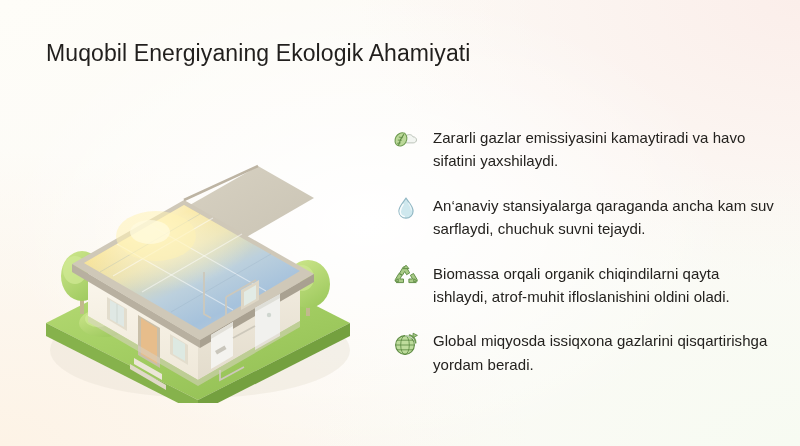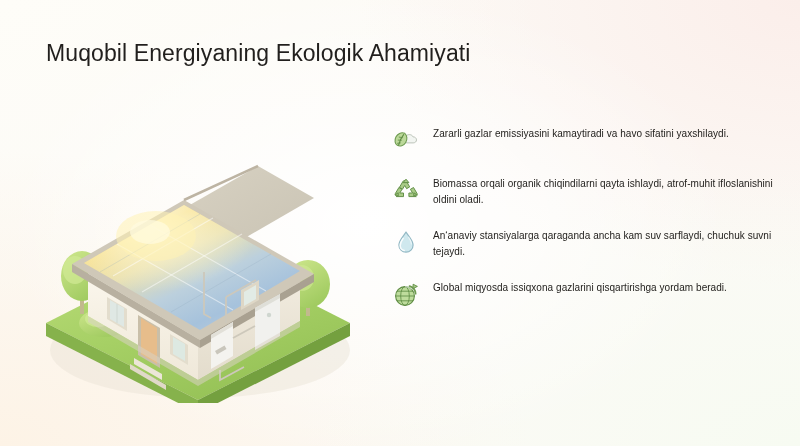--- a/index.html
+++ b/index.html
@@ -82,21 +82,21 @@
   }
   .bullet:last-child { margin-bottom: 0; }
   .bullet-icon {
     flex: 0 0 auto;
     width: 28px;
     height: 28px;
     margin-top: 1px;
   }
   .bullet-icon svg { display: block; width: 28px; height: 28px; }
   .bullet-text {
-    font-size: 10px;
+    font-size: 15px;
     line-height: 1.56;
     color: #24221f;
     letter-spacing: 0.05px;
   }
 </style>
 </head>
 <body>
 
 <div id="slide">
 
@@ -272,20 +272,31 @@
     <div class="bullet">
       <span class="bullet-icon">
         <svg viewBox="0 0 28 28" xmlns="http://www.w3.org/2000/svg">
           <path d="M14.5 8.5c2.2-1.6 5.6-1 6.6 1.4 1.9-.1 3.4 1.3 3.4 3 0 1.7-1.4 3-3.2 3h-6.2c-1.8 0-3.2-1.3-3.2-3 0-1.9 1.5-3.3 2.6-4.4z" fill="#f2f5f1" stroke="#b6bdb2" stroke-width="0.9"></path>
           <path d="M12.8 6.3c2.4 2.1 2.8 6.3.8 9.4-2 3.1-5.6 4.1-8.3 2.6-2.4-1.4-3-5.2-1.4-8.3 1.5-3 5.3-5.4 8.9-3.7z" fill="#bcd99a" stroke="#6f9c52" stroke-width="1.1"></path>
           <path d="M11.6 7.6C9.4 10.4 7.6 13.9 6.6 18.2" stroke="#5f8c44" stroke-width="1.1" fill="none" stroke-linecap="round"></path>
           <path d="M10.3 10.6 7.2 10.1M9.4 13.2 6.2 13.1M8.3 15.9 5.6 16.3" stroke="#5f8c44" stroke-width="0.85" fill="none" stroke-linecap="round"></path>
         </svg>
       </span>
       <span class="bullet-text">Zararli gazlar emissiyasini kamaytiradi va havo sifatini yaxshilaydi.</span>
+    </div>
+
+    <div class="bullet">
+      <span class="bullet-icon">
+        <svg viewBox="0 0 28 28" xmlns="http://www.w3.org/2000/svg">
+          <path d="M14 3.2c3.6 5 7.1 8.6 7.1 12.7 0 4.1-3.2 7.2-7.1 7.2s-7.1-3.1-7.1-7.2C6.9 11.8 10.4 8.2 14 3.2z" fill="#cfe8ee" stroke="#92b8c4" stroke-width="1.15"></path>
+          <path d="M11.2 9.4c-2.1 3-3 5.1-3 7 0 2.6 1.8 4.6 4 5.1" stroke="#ffffff" stroke-width="1.5" fill="none" stroke-linecap="round" opacity="0.85"></path>
+          <path d="M16.6 8.1c1.9 2.8 2.8 4.9 2.8 6.9" stroke="#ffffff" stroke-width="1.1" fill="none" stroke-linecap="round" opacity="0.6"></path>
+        </svg>
+      </span>
+      <span class="bullet-text">An‘anaviy stansiyalarga qaraganda ancha kam suv sarflaydi, chuchuk suvni tejaydi.</span>
     </div>
 
     <div class="bullet">
       <span class="bullet-icon">
         <svg viewBox="0 0 28 28" xmlns="http://www.w3.org/2000/svg">
           <g fill="#a9cb87" stroke="#5f8c44" stroke-width="0.95" stroke-linejoin="round">
             <path d="M14 3.6l3.7 6.3-3.1 1.8-1.9-3.2-2.2 3.7-3.1-1.8 3.6-6.1c.6-1.1 2.2-1.1 3 0z"></path>
             <path d="M24.2 19.6h-7.3v-3.6h3.7l-2.2-3.7 3.1-1.8 3.6 6.1c.6 1.1-.2 2.5-1.4 2.6z"></path>
             <path d="M4.2 19.6h7.3v-3.6H7.8l2.2-3.7-3.1-1.8-3.6 6.1c-.6 1.1.2 2.5 1.4 2.6z" transform="translate(0,0)"></path>
           </g>
@@ -297,31 +308,20 @@
           <polygon points="21.8,15.8 24.6,17.5 21.8,19.2" fill="#a9cb87" stroke="#5f8c44" stroke-width="0.95" stroke-linejoin="round"></polygon>
           <polygon points="14,2.2 16.9,5.6 11.1,5.6" fill="#a9cb87" stroke="#5f8c44" stroke-width="0.95" stroke-linejoin="round"></polygon>
         </svg>
       </span>
       <span class="bullet-text">Biomassa orqali organik chiqindilarni qayta ishlaydi, atrof-muhit ifloslanishini oldini oladi.</span>
     </div>
 
     <div class="bullet">
       <span class="bullet-icon">
         <svg viewBox="0 0 28 28" xmlns="http://www.w3.org/2000/svg">
-          <path d="M14 3.2c3.6 5 7.1 8.6 7.1 12.7 0 4.1-3.2 7.2-7.1 7.2s-7.1-3.1-7.1-7.2C6.9 11.8 10.4 8.2 14 3.2z" fill="#cfe8ee" stroke="#92b8c4" stroke-width="1.15"></path>
-          <path d="M11.2 9.4c-2.1 3-3 5.1-3 7 0 2.6 1.8 4.6 4 5.1" stroke="#ffffff" stroke-width="1.5" fill="none" stroke-linecap="round" opacity="0.85"></path>
-          <path d="M16.6 8.1c1.9 2.8 2.8 4.9 2.8 6.9" stroke="#ffffff" stroke-width="1.1" fill="none" stroke-linecap="round" opacity="0.6"></path>
-        </svg>
-      </span>
-      <span class="bullet-text">An‘anaviy stansiyalarga qaraganda ancha kam suv sarflaydi, chuchuk suvni tejaydi.</span>
-    </div>
-
-    <div class="bullet">
-      <span class="bullet-icon">
-        <svg viewBox="0 0 28 28" xmlns="http://www.w3.org/2000/svg">
           <circle cx="13" cy="15" r="9.4" fill="#bedc9c" stroke="#5f8c44" stroke-width="1.1"></circle>
           <g stroke="#5f8c44" stroke-width="0.85" fill="none">
             <ellipse cx="13" cy="15" rx="4.3" ry="9.4"></ellipse>
             <line x1="3.6" y1="15" x2="22.4" y2="15"></line>
             <path d="M4.9 10.2h16.2M4.9 19.8h16.2"></path>
           </g>
           <path d="M13 5.6c2.6 0 5 1 6.8 2.7" fill="none" stroke="#ffffff" stroke-width="1.2" opacity="0.55"></path>
           <path d="M17.6 5.1c3.4 1.1 5.8 4.1 6 7.6" fill="none" stroke="#6f9c52" stroke-width="1.8" stroke-linecap="round"></path>
           <polygon points="21.1,3.2 25.4,5.4 21.0,7.6" fill="#a9cb87" stroke="#5f8c44" stroke-width="0.9" stroke-linejoin="round"></polygon>
         </svg>

